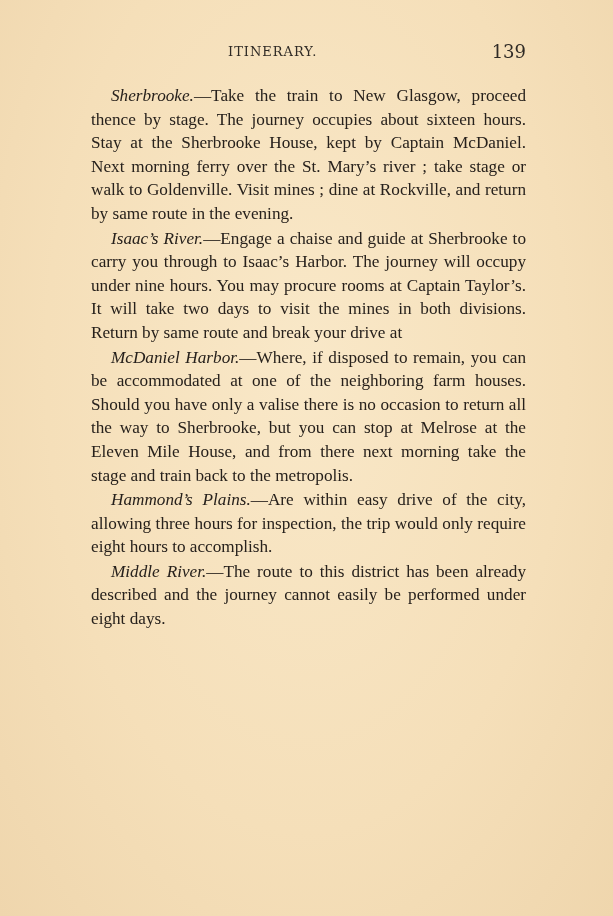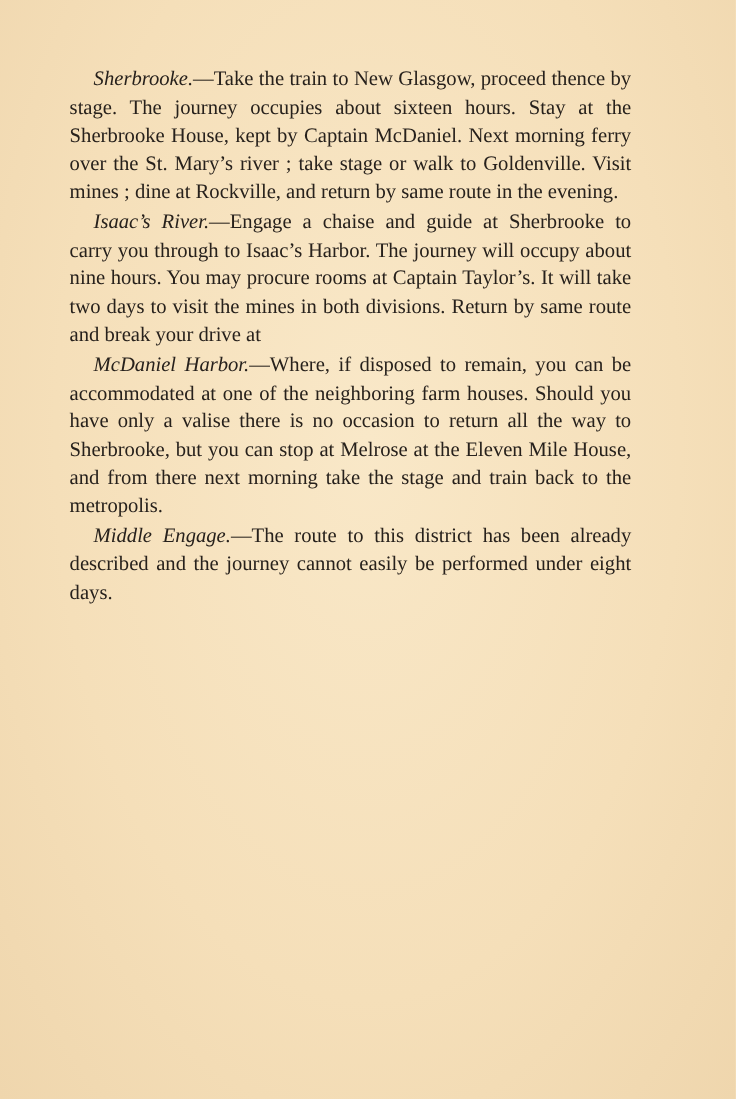--- a/index.html
+++ b/index.html
@@ -36,38 +36,44 @@
   }
   .page-number {
     position: absolute;
     right: 0px;
     top: 3px;
     font-size: 18px;
     color: #2f2a25;
   }
   .entries {
     margin-top: 16px;
+    margin-left: 33px;
   }
   .entry {
     font-family: "Liberation Serif", "DejaVu Serif", serif;
     font-size: 17.2px;
     line-height: 23.6px;
     text-align: justify;
     text-indent: 20px;
     margin: 0 0 1px 0;
     color: #27211c;
   }
   .place {
     font-style: italic;
   }
 </style>
 </head>
 <body>
 
 <div class="page">
+  <div class="running-head">
+    <span class="running-title">ITINERARY.</span>
+    <span class="page-number">139</span>
+  </div>
 
   <div class="entries">
     <p class="entry"><span class="place">Sherbrooke.</span><span>—Take the train to New Glasgow, proceed thence by stage. The journey occupies about sixteen hours. Stay at the Sherbrooke House, kept by Captain McDaniel. Next morning ferry over the St. Mary’s river ; take stage or walk to Goldenville. Visit mines ; dine at Rockville, and return by same route in the evening.</span></p>
-    <p class="entry"><span class="place">Isaac’s River.</span><span>—Engage a chaise and guide at Sherbrooke to carry you through to Isaac’s Harbor. The journey will occupy about nine hours. You may procure rooms at Captain Taylor’s. It will take two days to visit the mines in both divisions. Return by same route and break your drive at</span></p>
+    <p class="entry"><span class="place">Isaac’s River.</span><span>—Engage a chaise and guide at Sherbrooke to carry you through to Isaac’s Harbor. The journey will occupy under nine hours. You may procure rooms at Captain Taylor’s. It will take two days to visit the mines in both divisions. Return by same route and break your drive at</span></p>
     <p class="entry"><span class="place">McDaniel Harbor.</span><span>—Where, if disposed to remain, you can be accommodated at one of the neighboring farm houses. Should you have only a valise there is no occasion to return all the way to Sherbrooke, but you can stop at Melrose at the Eleven Mile House, and from there next morning take the stage and train back to the metropolis.</span></p>
-    <p class="entry"><span class="place">Middle Engage.</span><span>—The route to this district has been already described and the journey cannot easily be performed under eight days.</span></p>
+    <p class="entry"><span class="place">Hammond’s Plains.</span><span>—Are within easy drive of the city, allowing three hours for inspection, the trip would only require eight hours to accomplish.</span></p>
+    <p class="entry"><span class="place">Middle River.</span><span>—The route to this district has been already described and the journey cannot easily be performed under eight days.</span></p>
   </div>
 </div>
 
 </body></html>

